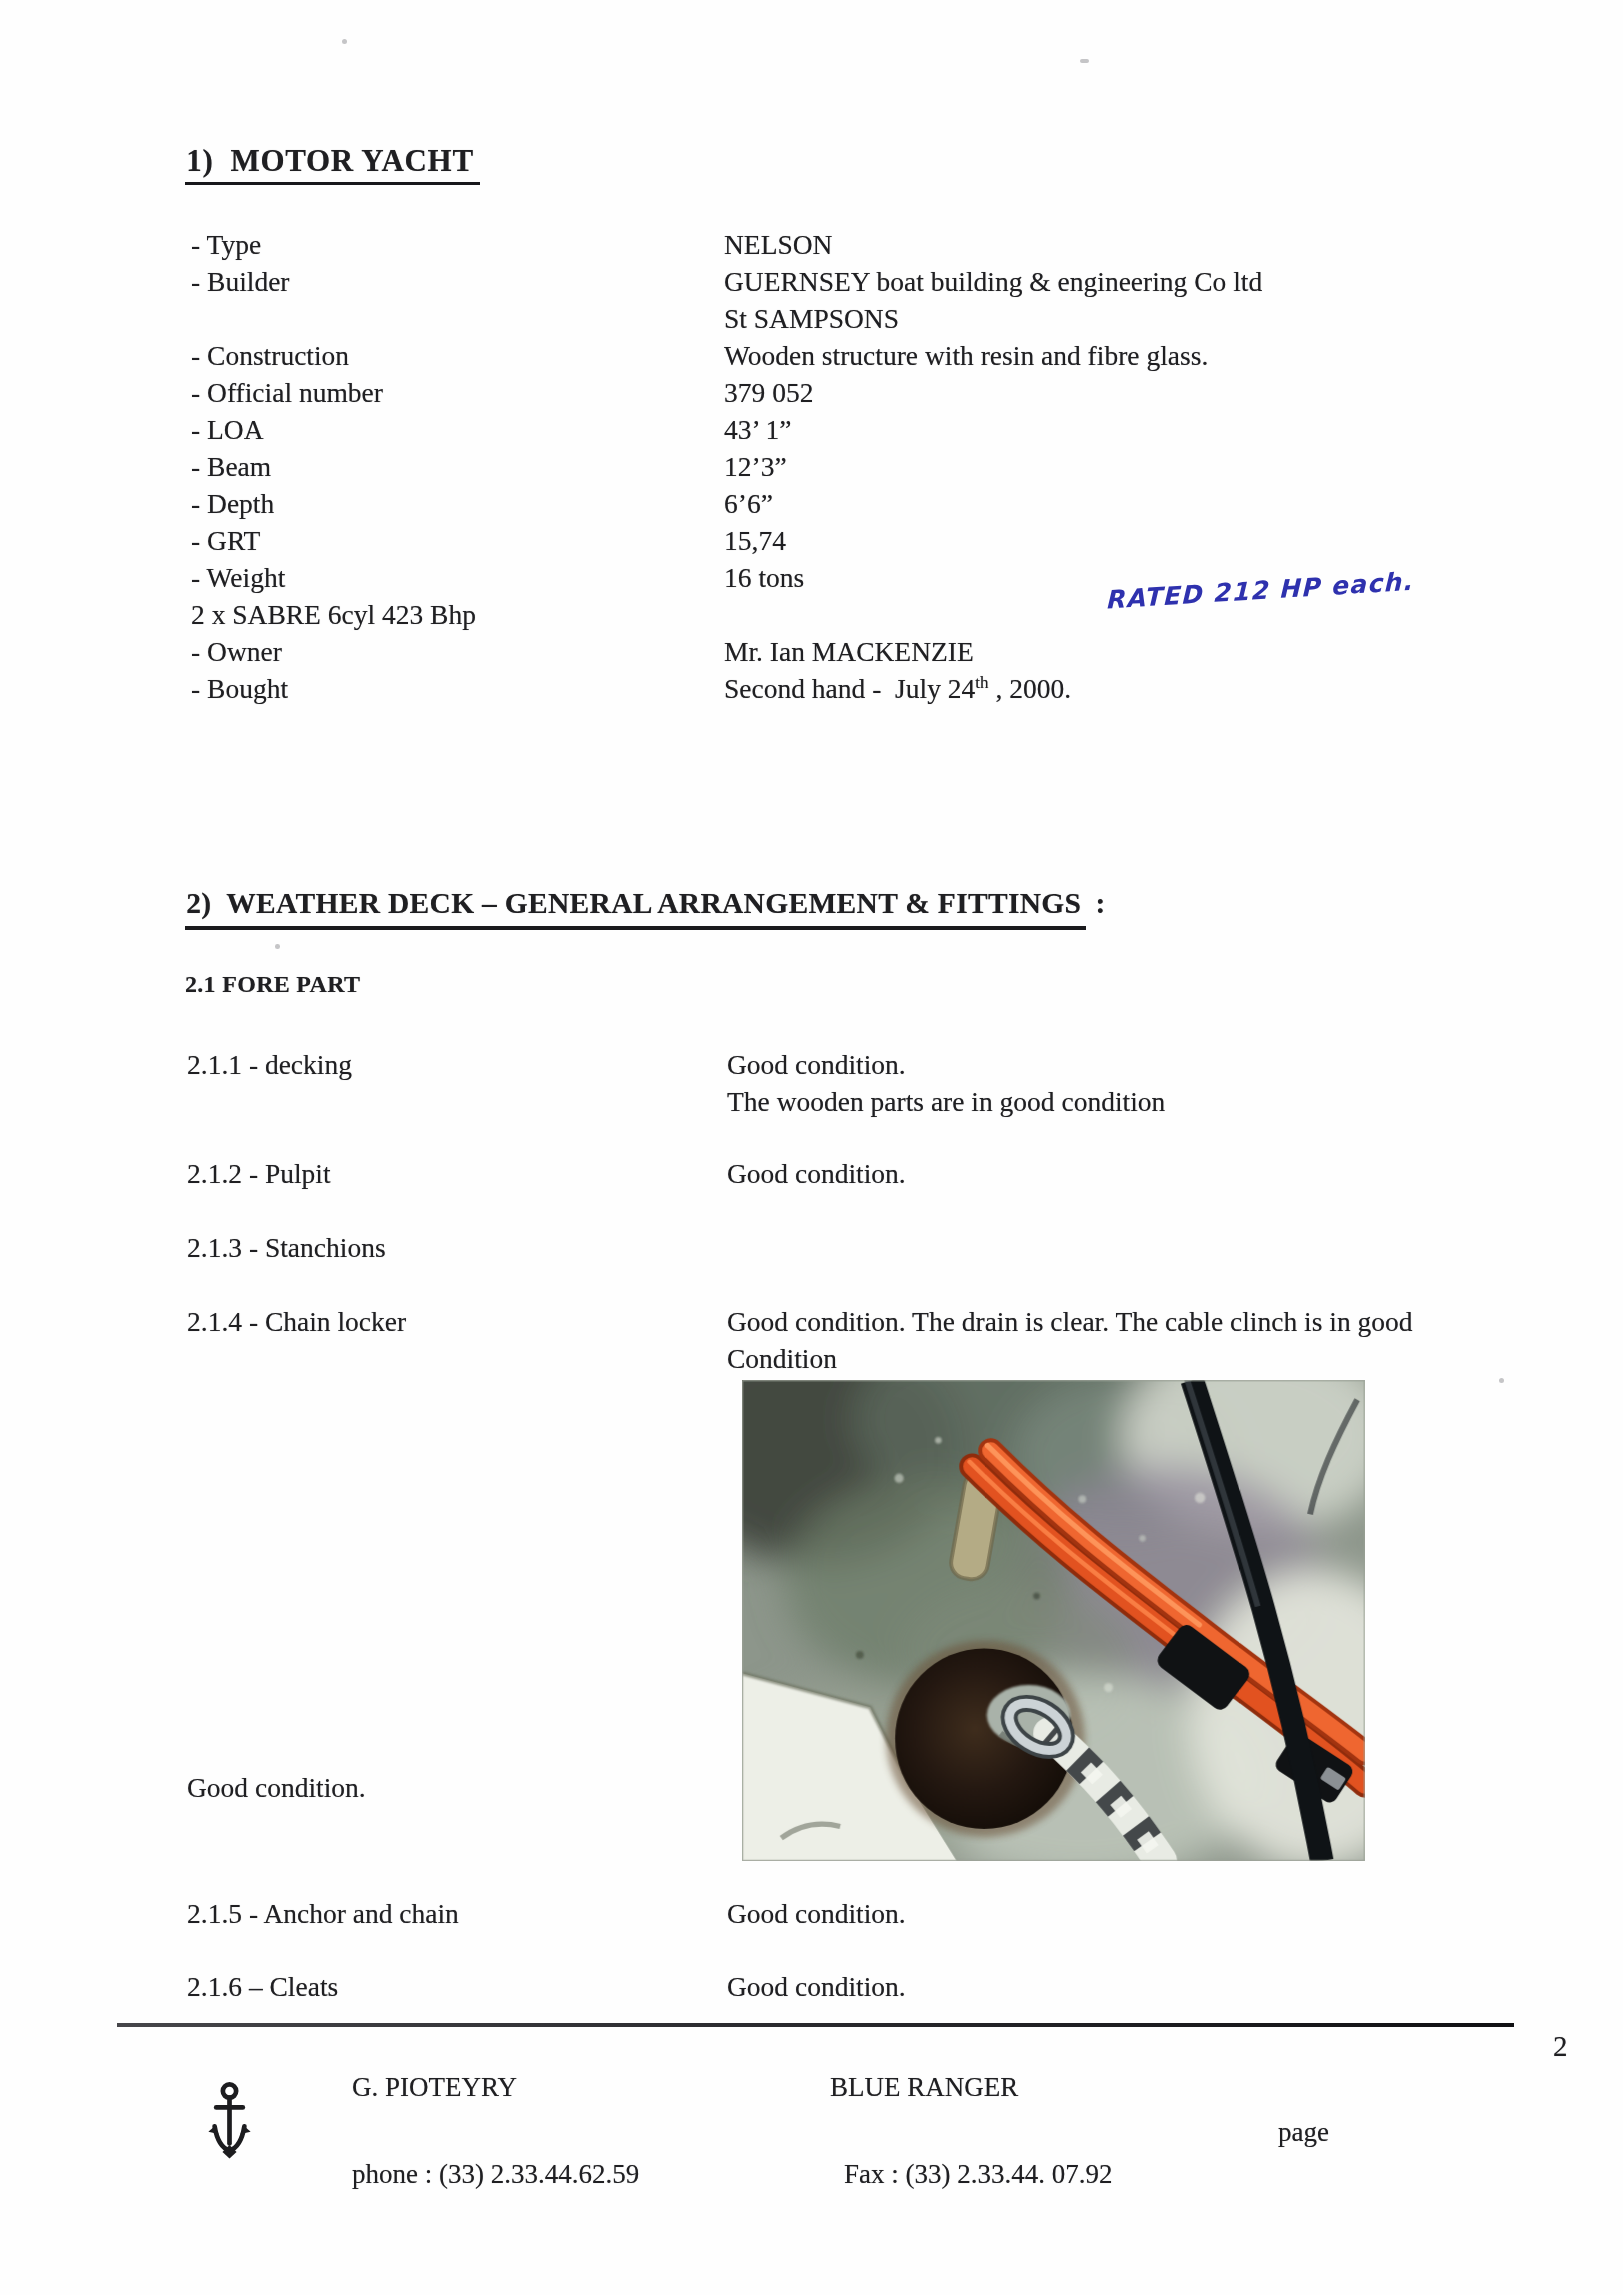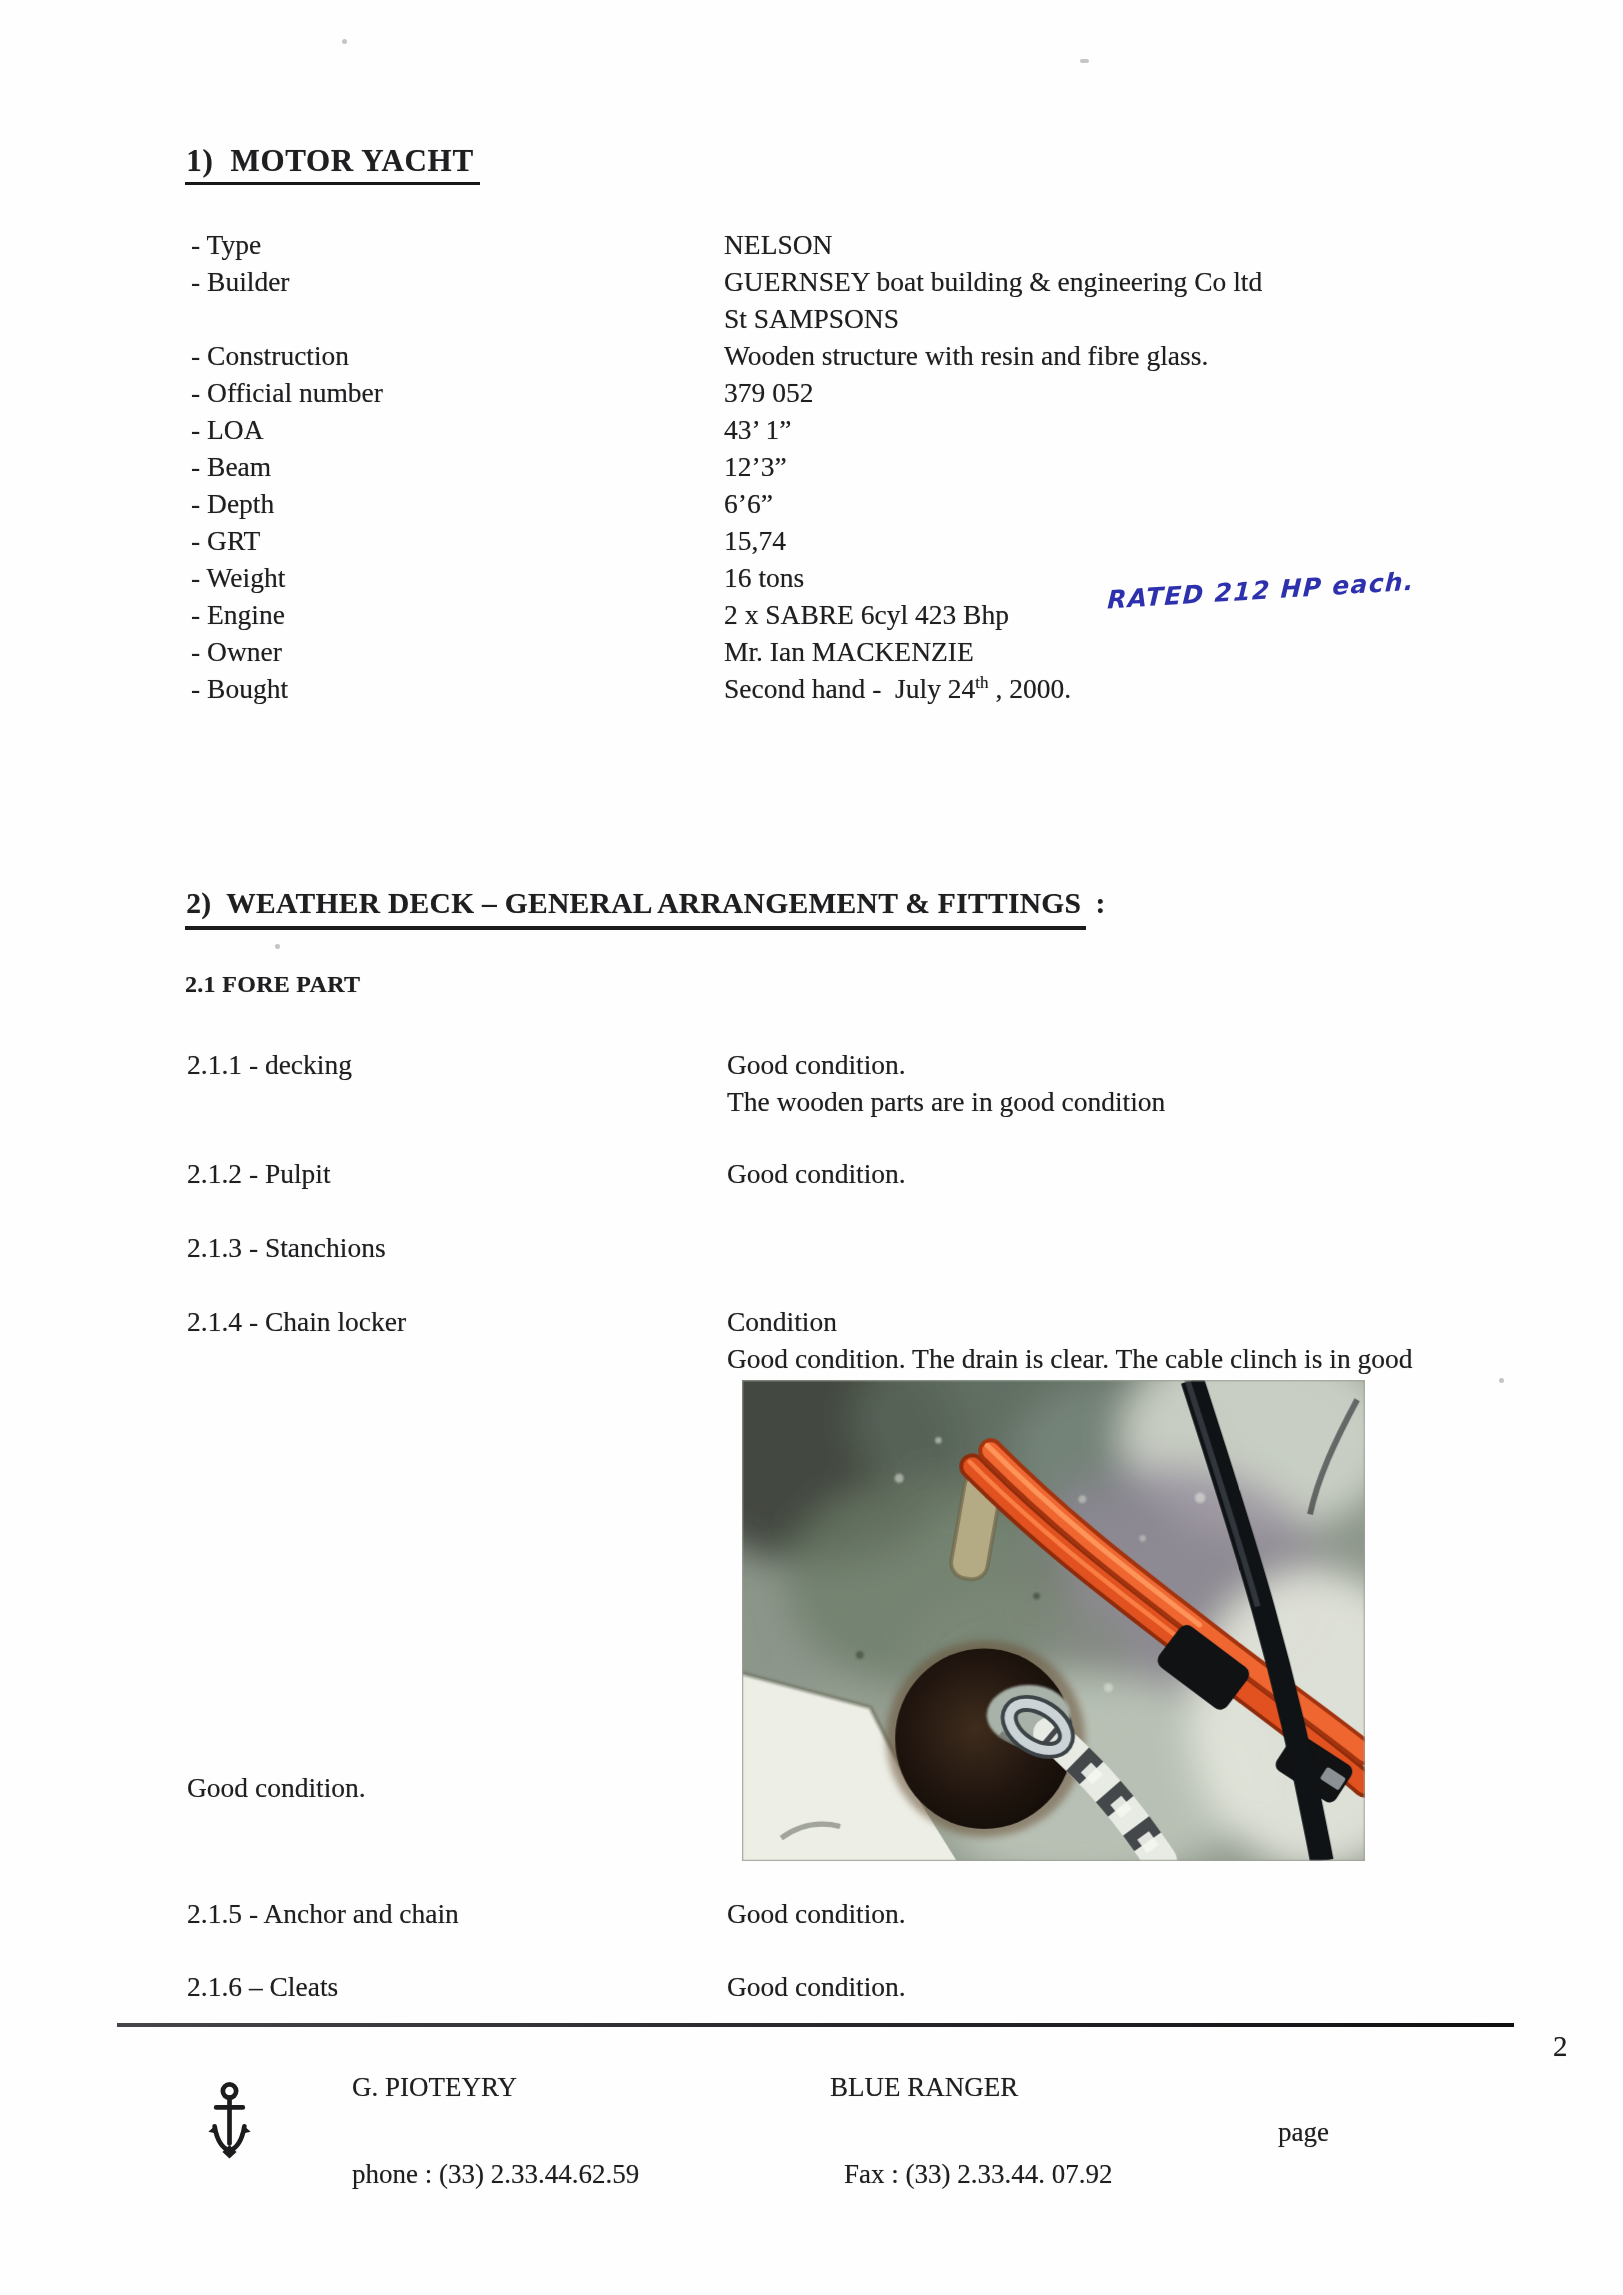--- a/index.html
+++ b/index.html
@@ -86,21 +86,20 @@
     </div>
   <div class="spec-row">
       <span class="spec-label">- GRT</span>
       <span class="spec-value">15,74</span>
     </div>
   <div class="spec-row">
       <span class="spec-label">- Weight</span>
       <span class="spec-value">16 tons</span>
     </div>
   <div class="spec-row">
-      <span class="spec-label">- Engine</span>
       <span class="spec-value">2 x SABRE 6cyl 423 Bhp</span>
     </div>
   <div class="spec-row">
       <span class="spec-label">- Owner</span>
       <span class="spec-value">Mr. Ian MACKENZIE</span>
     </div>
   <div class="spec-row">
     <span class="spec-label">- Bought</span>
     <span class="spec-value"><span>Second hand -  July 24</span><span class="supscript">th</span><span> , 2000.</span></span>
   </div>
@@ -124,21 +123,21 @@
   <span class="item-lines"><div>Good condition.</div></span>
 </div>
 
 <div class="abs item-row" style="left:187px;top:1229px;width:1401px;flex-direction:column;">
   <span class="item-label">2.1.3 - Stanchions</span>
   <span class="item-lines"><div>Good condition.</div></span>
 </div>
 
 <div class="abs item-row" style="left:187px;top:1303px;width:1427px;">
   <span class="item-label">2.1.4 - Chain locker</span>
-  <span class="item-lines"><div>Condition</div><div>Good condition. The drain is clear. The cable clinch is in good</div></span>
+  <span class="item-lines"><div>Good condition. The drain is clear. The cable clinch is in good</div><div>Condition</div></span>
 </div>
 
 <div class="abs" style="left:742px;top:1380px;">
   <svg class="photo" viewBox="0 0 952 735" xmlns="http://www.w3.org/2000/svg">
     <defs>
       <radialGradient id="holeG" cx="45%" cy="45%" r="62%">
         <stop offset="0%" stop-color="#3f2d1d"></stop>
         <stop offset="55%" stop-color="#241811"></stop>
         <stop offset="100%" stop-color="#120c07"></stop>
       </radialGradient>

